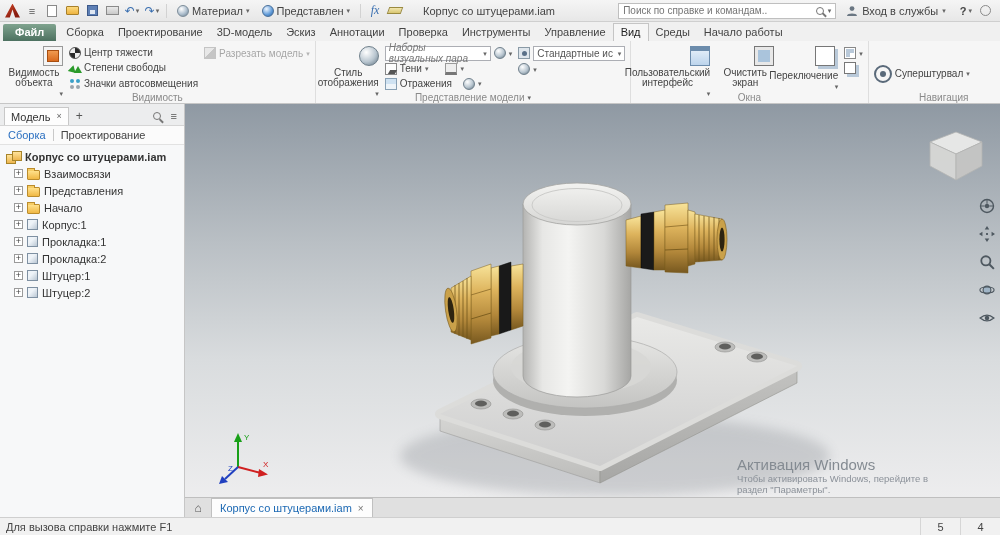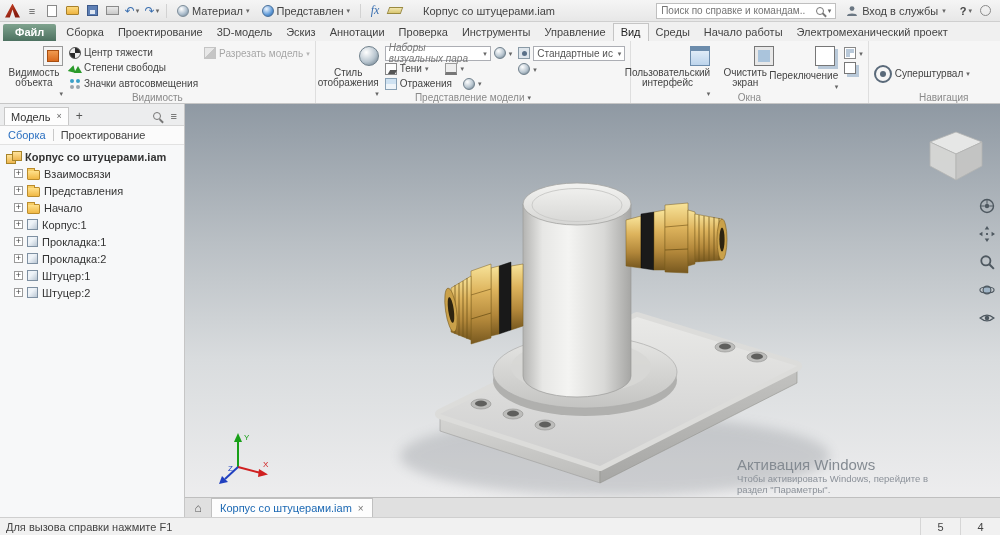--- a/index.html
+++ b/index.html
@@ -17,21 +17,21 @@
   .q-print{width:13px;height:9px;background:linear-gradient(#e9e9e9,#c9c9c9);border:1px solid #8a8a8a;}
   .blueglyph{color:#3a6fb0;font-size:12px;line-height:1;}
   .vdiv{width:1px;height:14px;background:#d2d2d2;margin:0 2px;}
   .tbcombo{display:flex;align-items:center;gap:3px;padding:1px 4px;color:#444;}
   .i-sphere{width:12px;height:12px;border-radius:50%;background:radial-gradient(circle at 35% 30%,#ffffff,#aebfce 55%,#64798a);border:1px solid #7d8d9a;flex:none;}
   .i-appear{width:12px;height:12px;border-radius:50%;background:radial-gradient(circle at 35% 30%,#eef6ff,#5f9ad8 60%,#2d5f9a);border:1px solid #4a709a;flex:none;}
   .caret{font-size:7px;color:#666;line-height:1;}
   .fxicon{font-style:italic;font-family:"Liberation Serif",serif;color:#3a6fb0;font-size:12px;}
   .q-ruler{width:14px;height:7px;background:linear-gradient(#f2e7b0,#d9c670);border:1px solid #9a8a40;transform:skewX(-20deg);}
   .doc-title{margin-left:16px;color:#444;}
-  .searchbox{margin-left:auto;width:180px;height:16px;background:#fff;border:1px solid #bfbfbf;display:flex;align-items:center;padding:0 4px;gap:4px;}
+  .searchbox{margin-left:auto;width:218px;height:16px;background:#fff;border:1px solid #bfbfbf;display:flex;align-items:center;padding:0 4px;gap:4px;}
   .searchbox input{flex:1;border:none;outline:none;background:transparent;font-family:inherit;font-size:10px;color:#666;min-width:0;}
   .mag{width:8px;height:8px;border:1.5px solid #777;border-radius:50%;position:relative;flex:none;}
   .mag::after{content:"";position:absolute;width:5px;height:1.5px;background:#777;transform:rotate(45deg);right:-4px;bottom:-2px;}
   .signin{display:flex;align-items:center;gap:4px;padding:0 6px;color:#444;}
   .helpbtn{display:flex;align-items:center;gap:2px;color:#444;padding:0 4px;font-weight:bold;}
   .dotbtn{width:11px;height:11px;border-radius:50%;border:1.5px solid #8a8a8a;margin-right:4px;}
 
   
   .tabstrip{height:19px;background:#f0f0f0;display:flex;align-items:flex-end;padding-left:3px;}
   .tab{padding:2px 7px 3px;color:#444;cursor:default;}
@@ -195,21 +195,20 @@
   <span class="tab">Проектирование</span>
   <span class="tab">3D-модель</span>
   <span class="tab">Эскиз</span>
   <span class="tab">Аннотации</span>
   <span class="tab">Проверка</span>
   <span class="tab">Инструменты</span>
   <span class="tab">Управление</span>
   <span class="tab active">Вид</span>
   <span class="tab">Среды</span>
   <span class="tab">Начало работы</span>
-  <span class="tab">Электромеханический проект</span>
 </div>
 
 <div class="ribbon">
 
   <div class="rgroup">
     <div class="bigbtn">
       <span class="bigicon icon-visibility"></span>
       <span>Видимость объекта</span>
       <span class="caret">▾</span>
     </div>

